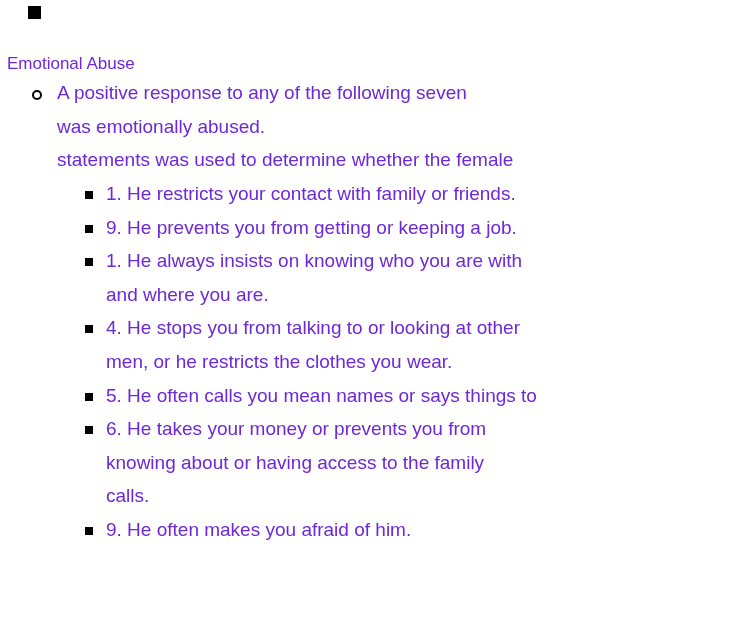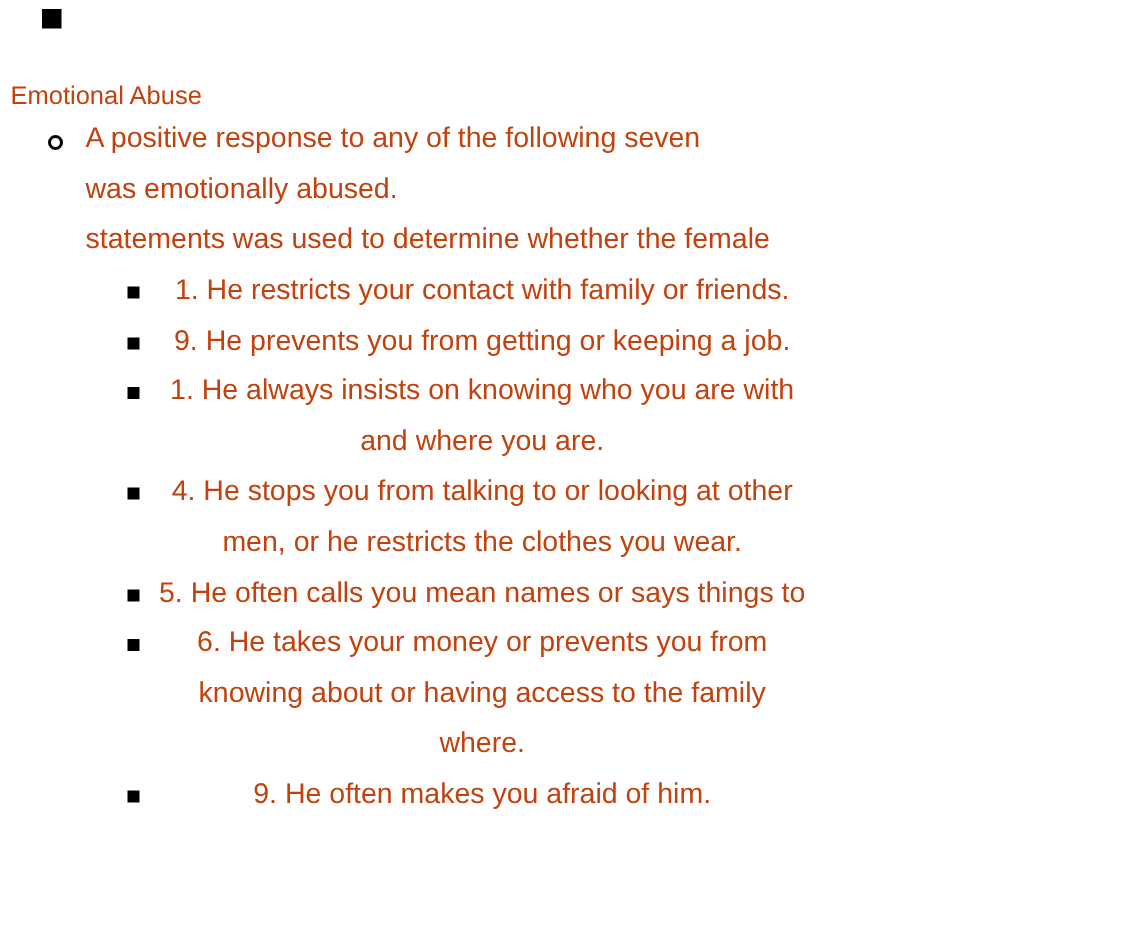--- a/index.html
+++ b/index.html
@@ -1,21 +1,21 @@
 <!DOCTYPE html>
 <html><head>
 <meta charset="utf-8">
 <style>
   html, body { margin: 0; padding: 0; background: #ffffff; }
   .canvas {
     position: relative;
     width: 750px;
     height: 617px;
     background: #ffffff;
-    color: #c2410c;
+    color: #6d28d9;
     font-family: "Liberation Sans", sans-serif;
     overflow: hidden;
   }
   .stray-bullet {
     position: absolute;
     left: 28px;
     top: 6px;
     width: 13px;
     height: 13px;
     background: #000000;
@@ -42,21 +42,21 @@
     box-sizing: border-box;
     border: 2px solid #000000;
     border-radius: 50%;
     background: transparent;
   }
   .stmts {
     position: absolute;
     left: 106px;
     top: 177px;
   }
-  .stmt { position: relative; text-align: center; }
+  .stmt { position: relative; }
   .sq-bullet {
     position: absolute;
     left: -21px;
     top: 14px;
     width: 8px;
     height: 8px;
     background: #000000;
   }
   .line { white-space: nowrap; }
 </style>
@@ -103,21 +103,21 @@
 
     <div class="stmt">
       <span class="sq-bullet"></span>
       <div class="line">5. He often calls you mean names or says things to</div>
     </div>
 
     <div class="stmt">
       <span class="sq-bullet"></span>
       <div class="line">6. He takes your money or prevents you from</div>
       <div class="line">knowing about or having access to the family</div>
-      <div class="line">where.</div>
+      <div class="line">calls.</div>
     </div>
 
     <div class="stmt">
       <span class="sq-bullet"></span>
       <div class="line">9. He often makes you afraid of him.</div>
     </div>
 
   </div>
 
 </div>

